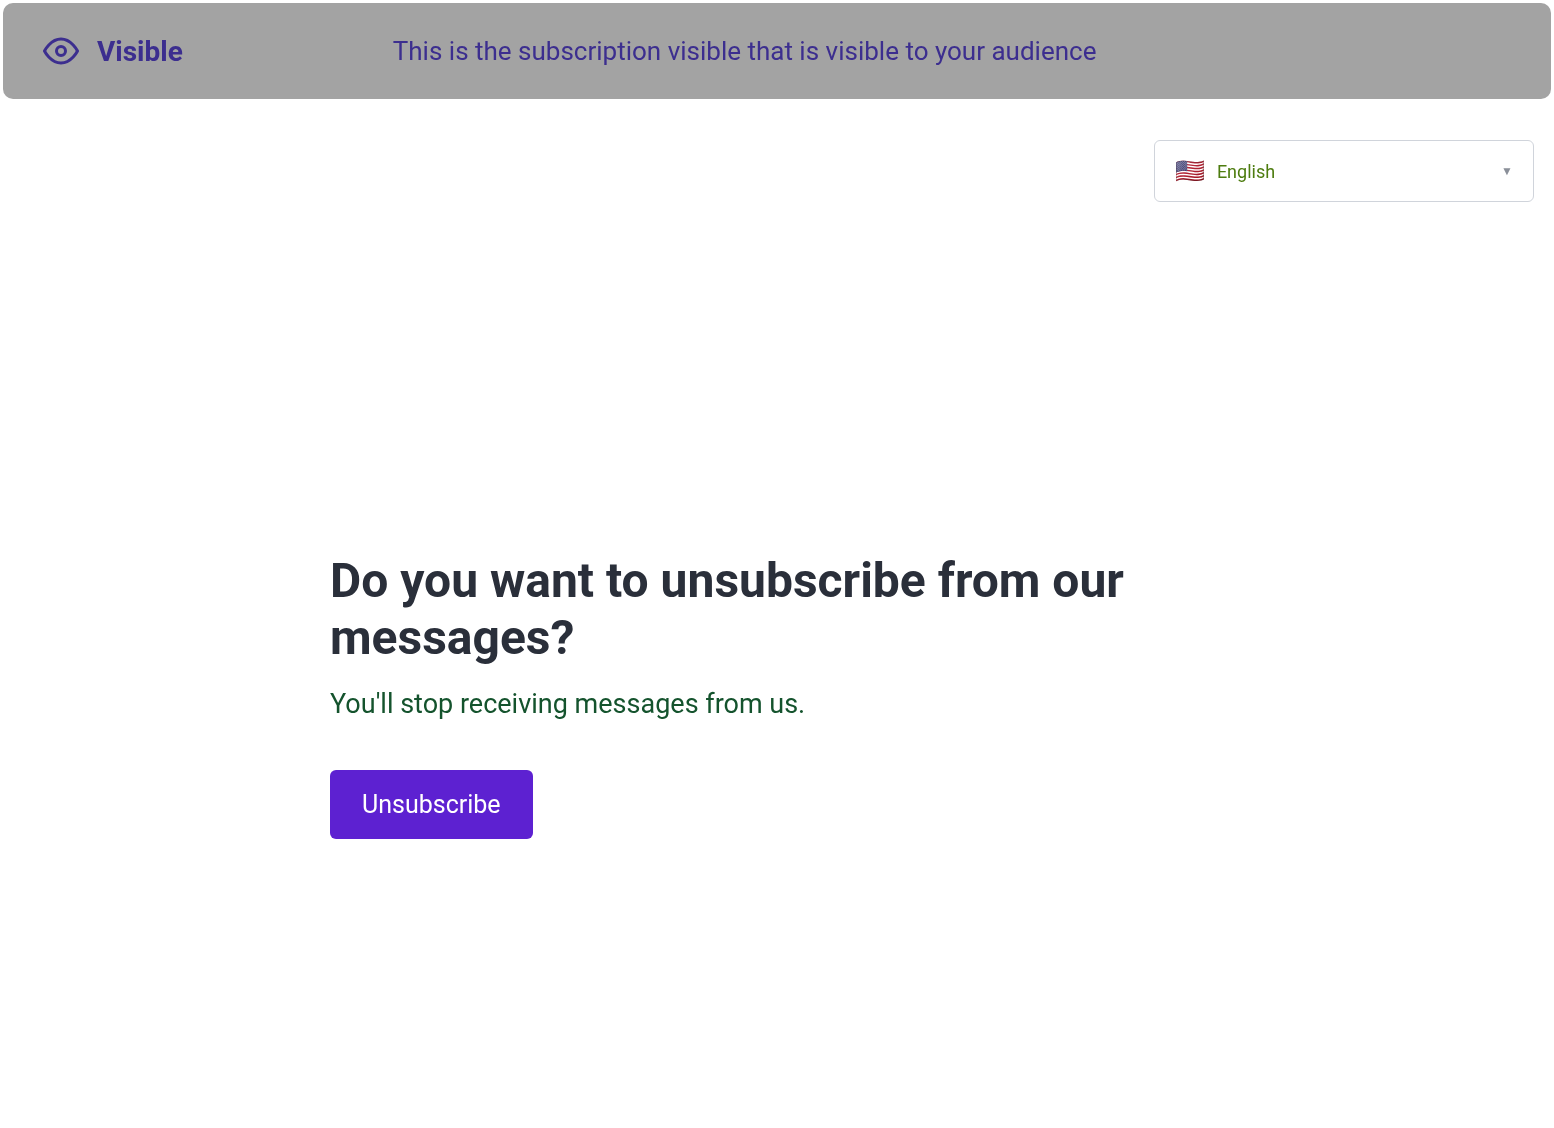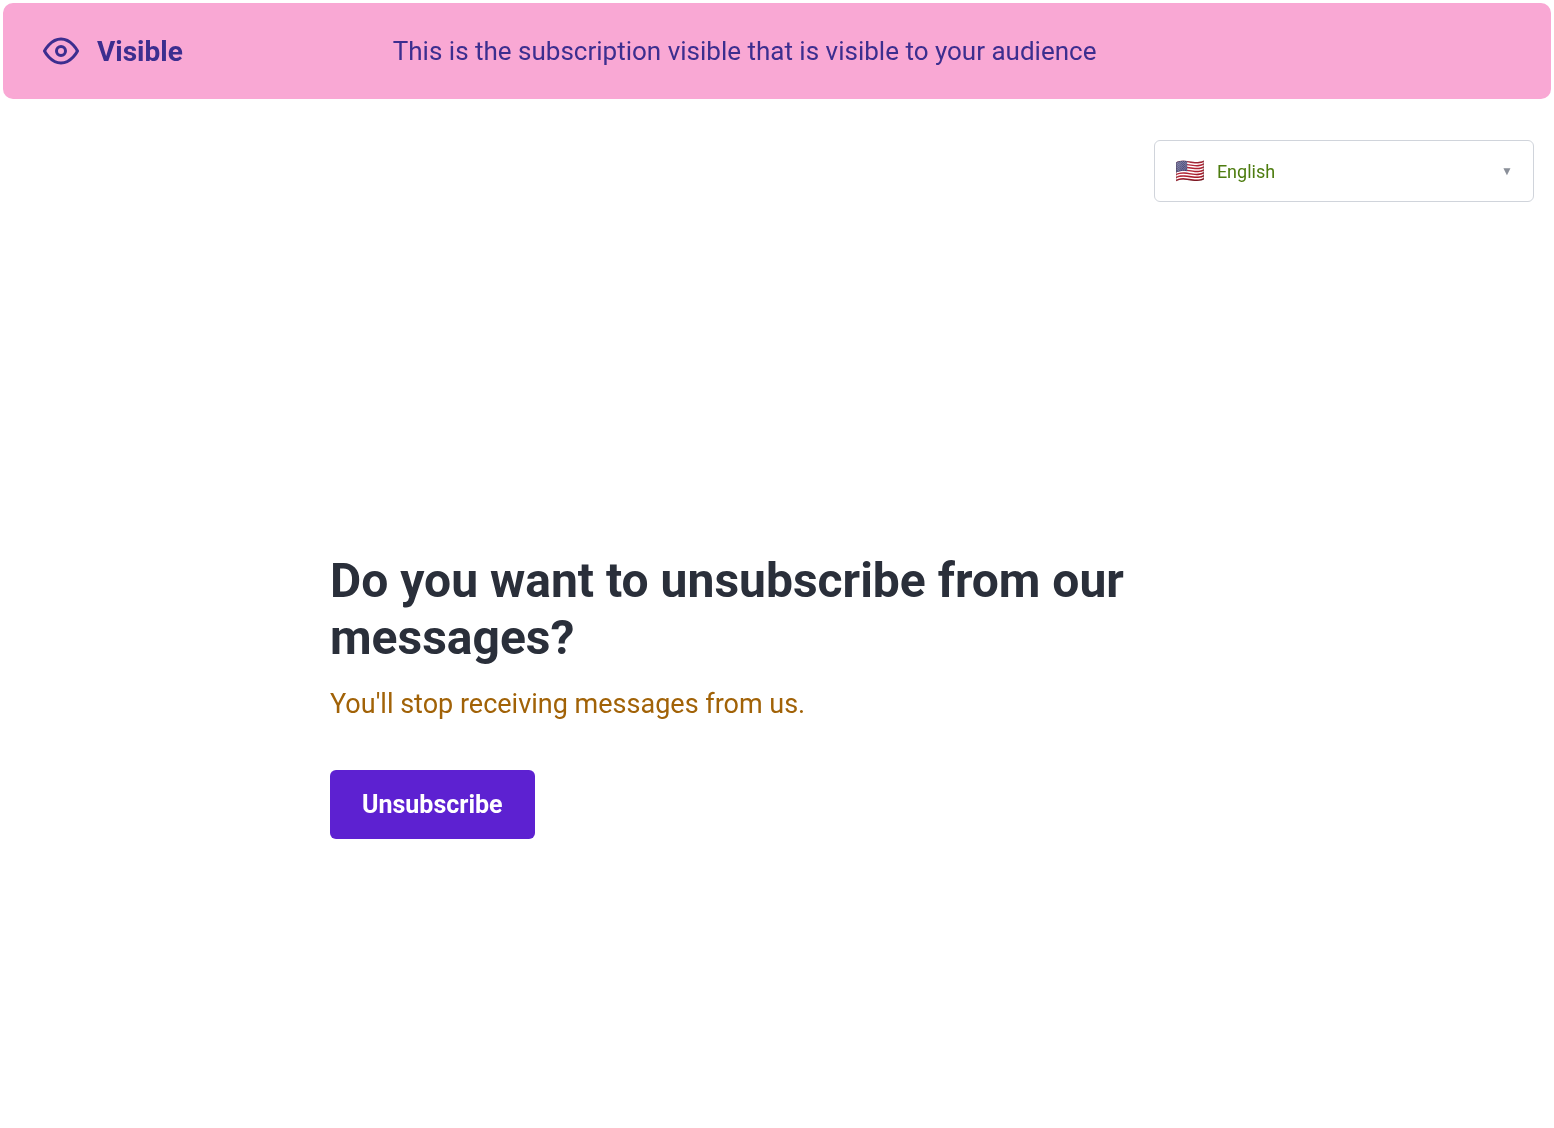--- a/index.html
+++ b/index.html
@@ -10,21 +10,21 @@
     
     body {
       font-family: -apple-system, BlinkMacSystemFont, 'Segoe UI', Roboto, Helvetica, Arial, sans-serif;
       background: #ffffff;
       width: 1554px;
       height: 1128px;
       overflow: hidden;
     }
     
     .banner {
-      background: #f9a8d4;
+      background: #a3a3a3;
       border-radius: 10px;
       padding: 30px 40px;
       display: flex;
       align-items: center;
       margin: 3px;
     }
     
     .banner-left {
       display: flex;
       align-items: center;
@@ -90,34 +90,34 @@
     }
     
     .heading {
       color: #2a2f3a;
       font-size: 48px;
       font-weight: 700;
       margin-bottom: 22px;
     }
     
     .subtext {
-      color: #a16207;
+      color: #14532d;
       font-size: 27px;
       font-weight: 400;
       margin-bottom: 50px;
     }
     
     .unsubscribe-btn {
       background: #5d21d1;
       color: #ffffff;
       border: none;
       border-radius: 6px;
       padding: 20px 32px;
       font-size: 25px;
-      font-weight: 700;
+      font-weight: 400;
       cursor: pointer;
       font-family: inherit;
     }
   </style>
 </head>
 <body>
 
 <div class="banner">
   <div class="banner-left">
     <span class="eye-icon">

